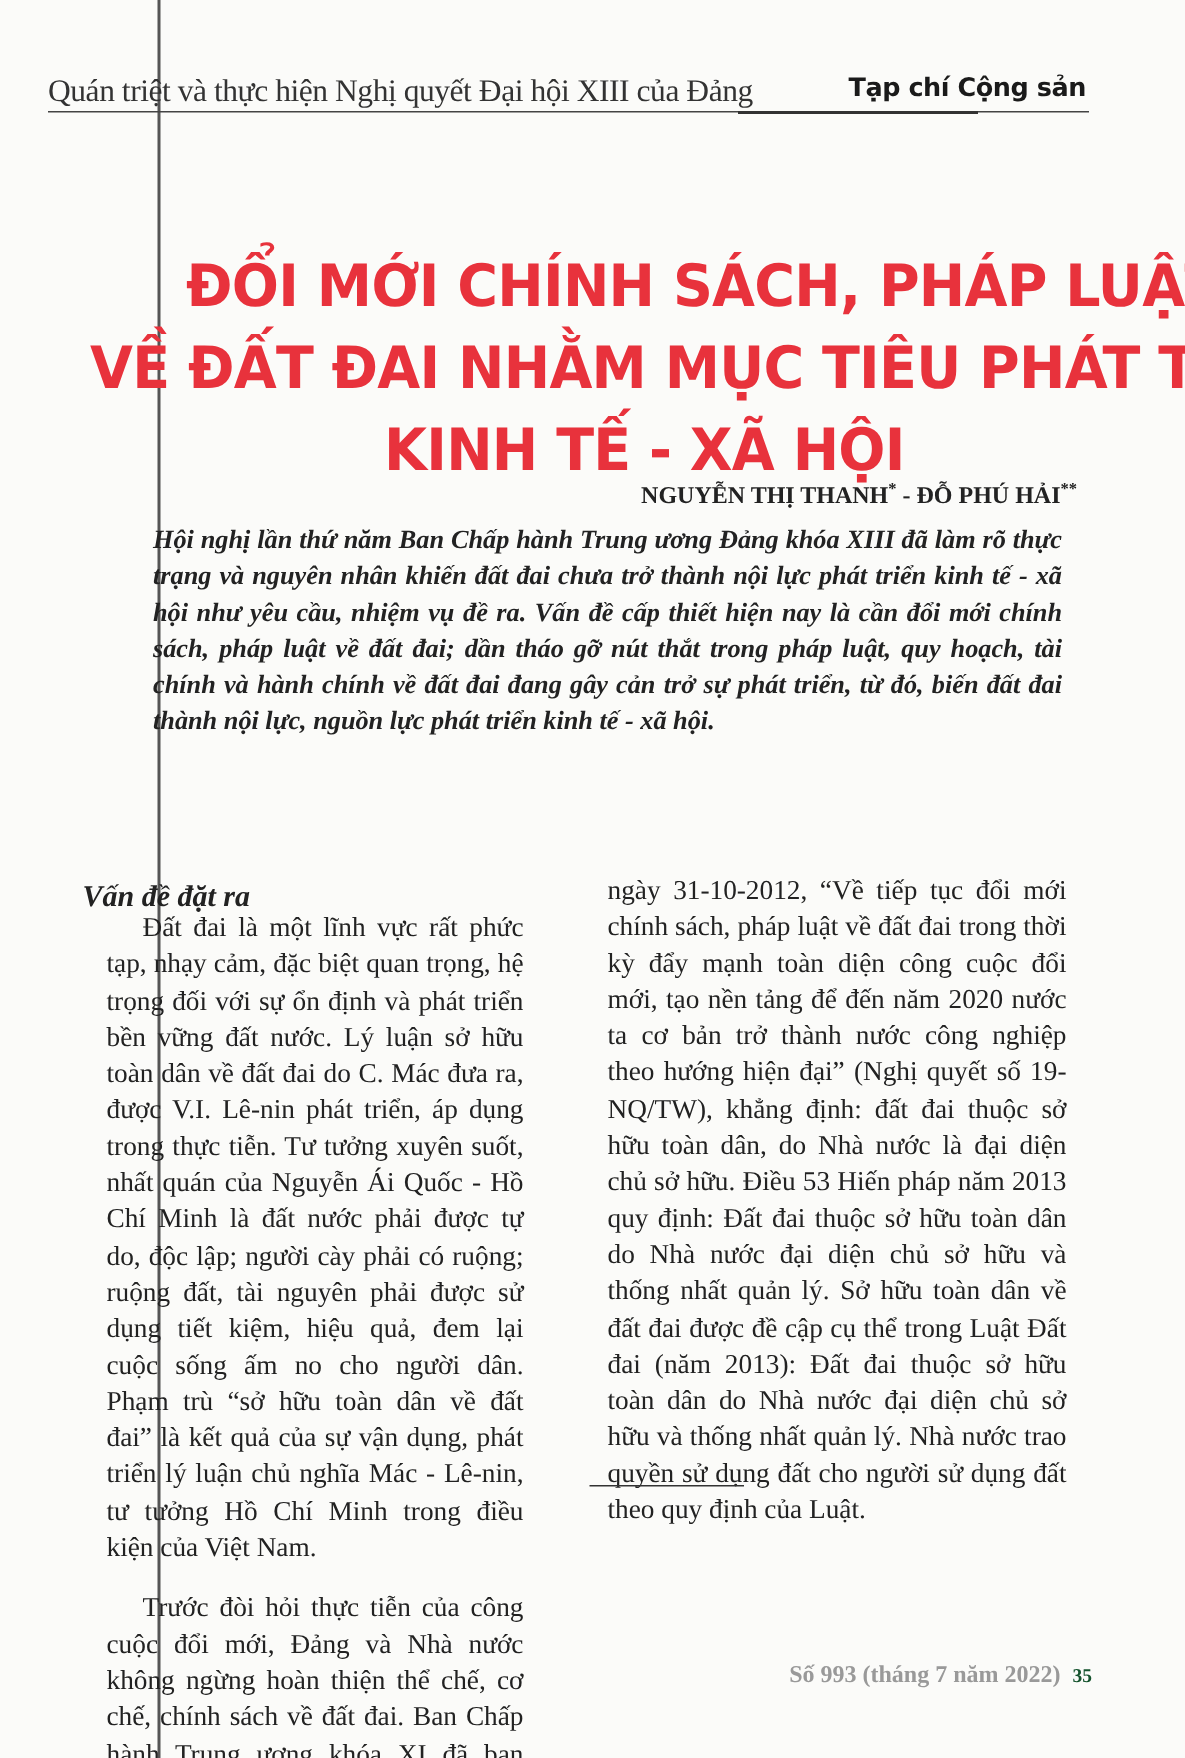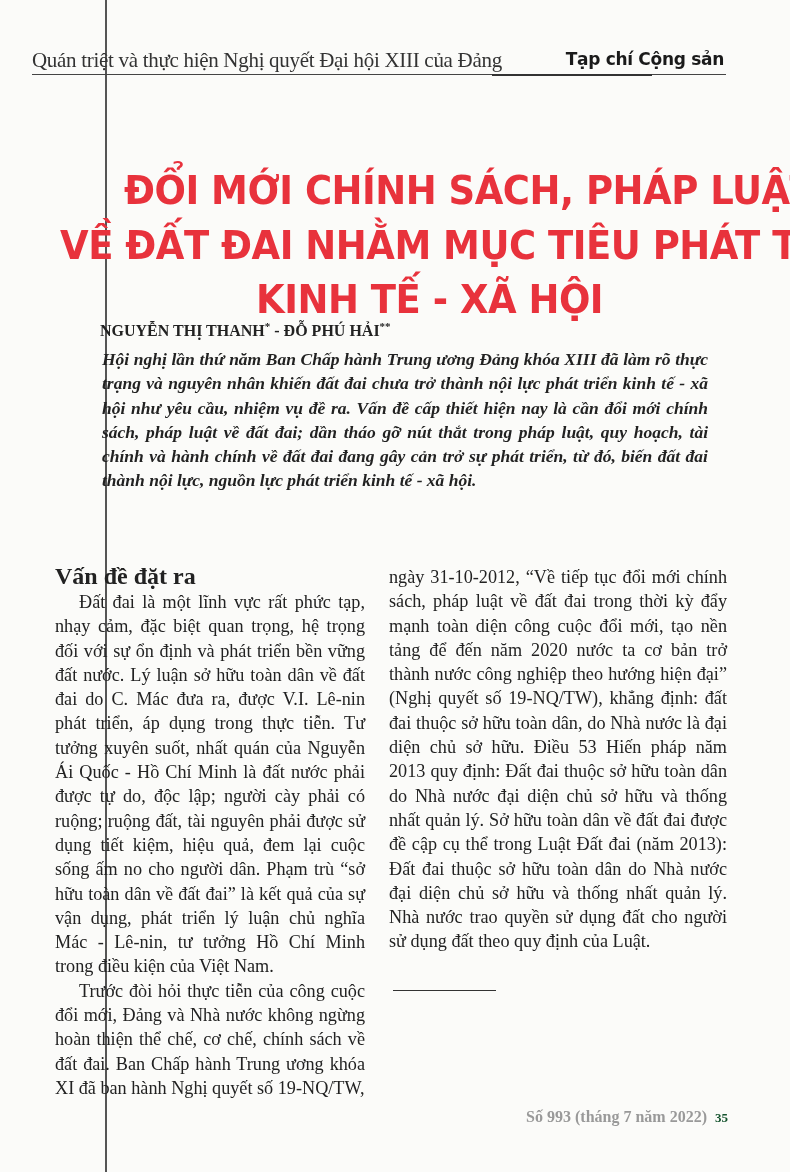--- a/index.html
+++ b/index.html
@@ -35,37 +35,37 @@
     color: #e8323c; font-family: "DejaVu Sans", sans-serif; font-weight: bold;
     font-size: 37px; line-height: 52px; letter-spacing: -0.5px;
     transform: scaleY(1.05);
   }
   .title div { white-space: nowrap; }
   .title .l1 { padding-left: 64px; }
   .title .l2 { padding-left: 0; }
   .title .l3 { padding-left: 196px; }
   .authors {
     position: absolute; left: 100px; top: 320px; width: 618px;
-    text-align: left; font-weight: bold; font-size: 16px; color: #222;
+    text-align: right; font-weight: bold; font-size: 16px; color: #222;
   }
   .authors sup { font-size: 11px; }
   .abstract {
     position: absolute; left: 102px; top: 347px; width: 606px;
     font-style: italic; font-weight: bold; font-size: 17.5px; line-height: 24.3px;
     text-align: justify; text-align-last: left; color: #222;
   }
   .col {
     position: absolute; font-size: 18.2px; line-height: 24.3px; text-align: justify; color: #222;
   }
-  .col p { margin: 0; text-indent: 24px; }
+  .col p { margin: 16px; text-indent: 24px; }
   .col1 { left: 55px; top: 590px; width: 310px; }
   .col2 { left: 389px; top: 565px; width: 338px; }
   .col2 p { text-indent: 0; }
   .section-heading {
-    position: absolute; left: 55px; top: 563px; font-weight: bold; font-size: 24px; color: #222;
+    position: absolute; left: 55px; top: 587px; font-weight: bold; font-size: 20px; color: #222; font-style: italic;
   }
   .fn-rule { position: absolute; left: 393px; top: 990px; width: 103px; height: 1px; background: #333; }
   .footnotes {
     position: absolute; left: 393px; top: 1002px; width: 330px;
     font-size: 13.5px; line-height: 18.5px; color: #333; text-align: justify;
   }
   .footnotes p { margin: 0; }
   .footnotes .fn1 { text-indent: 26px; }
   .footnotes .fn2 { text-indent: 26px; margin-top: 4px; }
   .footer {

